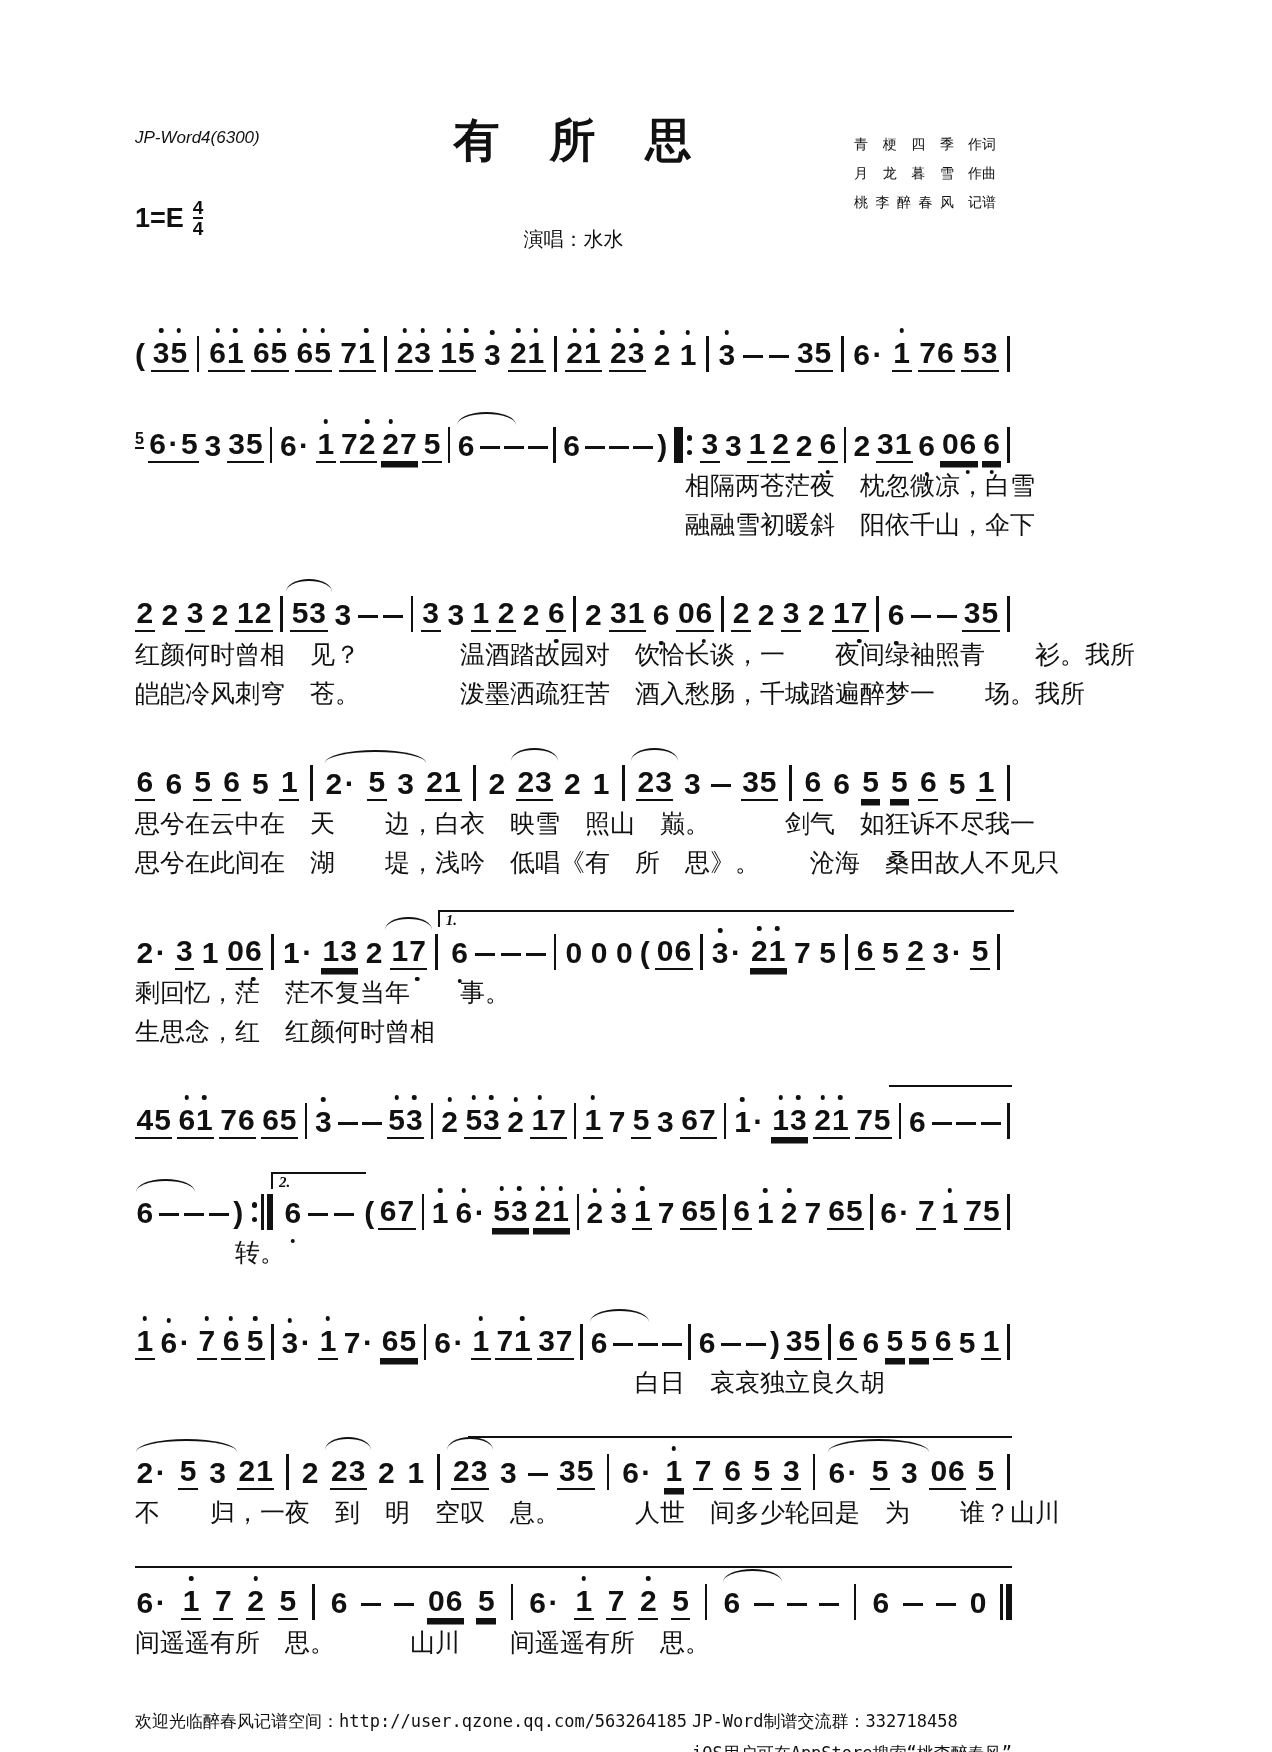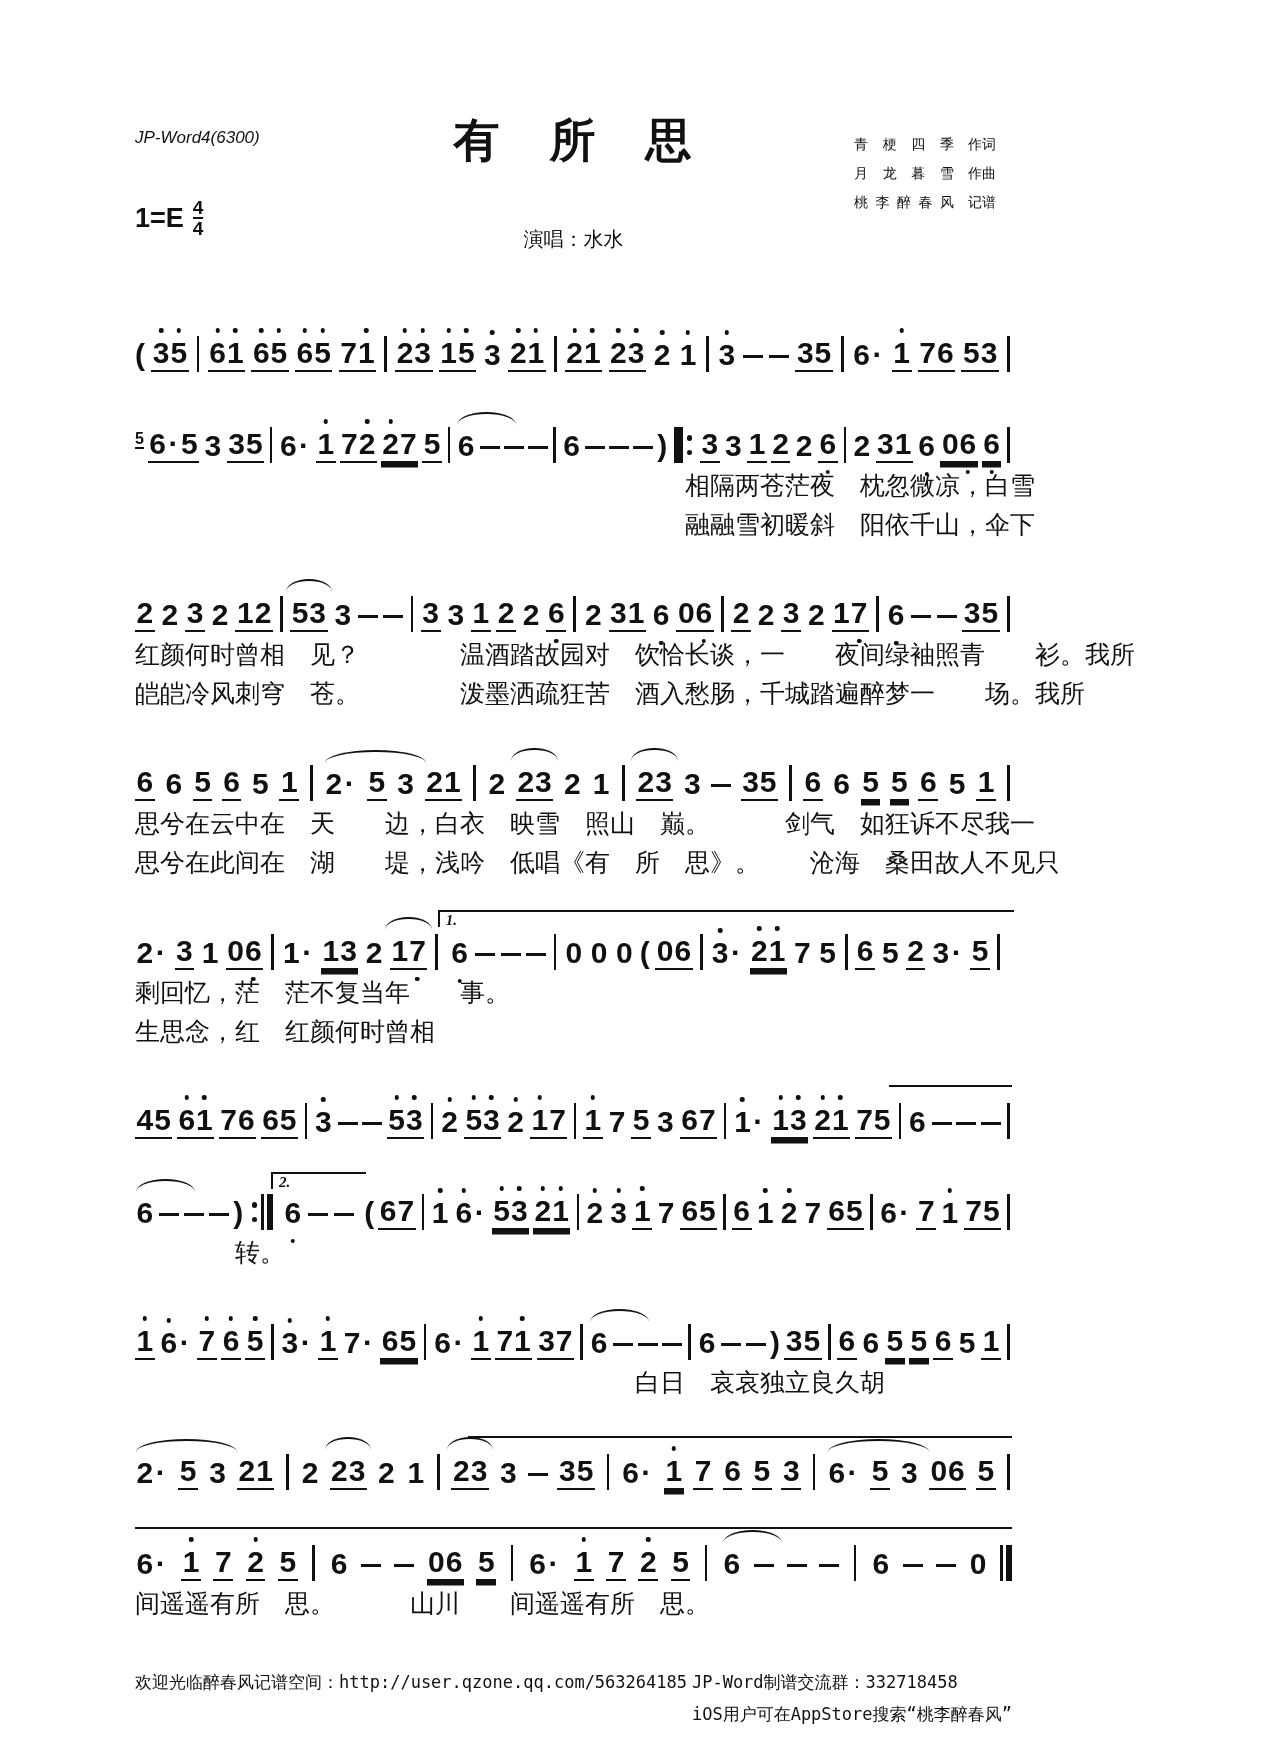--- a/index.html
+++ b/index.html
@@ -938,20 +938,21 @@
             <span class="grp u1">
               <span class="un">0</span>
               <span class="un">6</span>
             </span>
             <span class="grp u1">
               <span class="un">5</span>
             </span>
             <span class="bar"></span>
           </span>
         </div>
+        <div class="lyr">不　　归，一夜　到　明　空叹　息。　　　人世　间多少轮回是　为　　谁？山川</div>
       </div>
       <div class="sysblock">
         <div class="sys">
           <div class="phline" style="left: 0%; width: 100%;"></div>
           <span class="seg" style="flex-grow: 28;">
             <span class="grp">
               <span class="un">6</span>
               <span class="aug">·</span>
             </span>
             <span class="grp u1">

